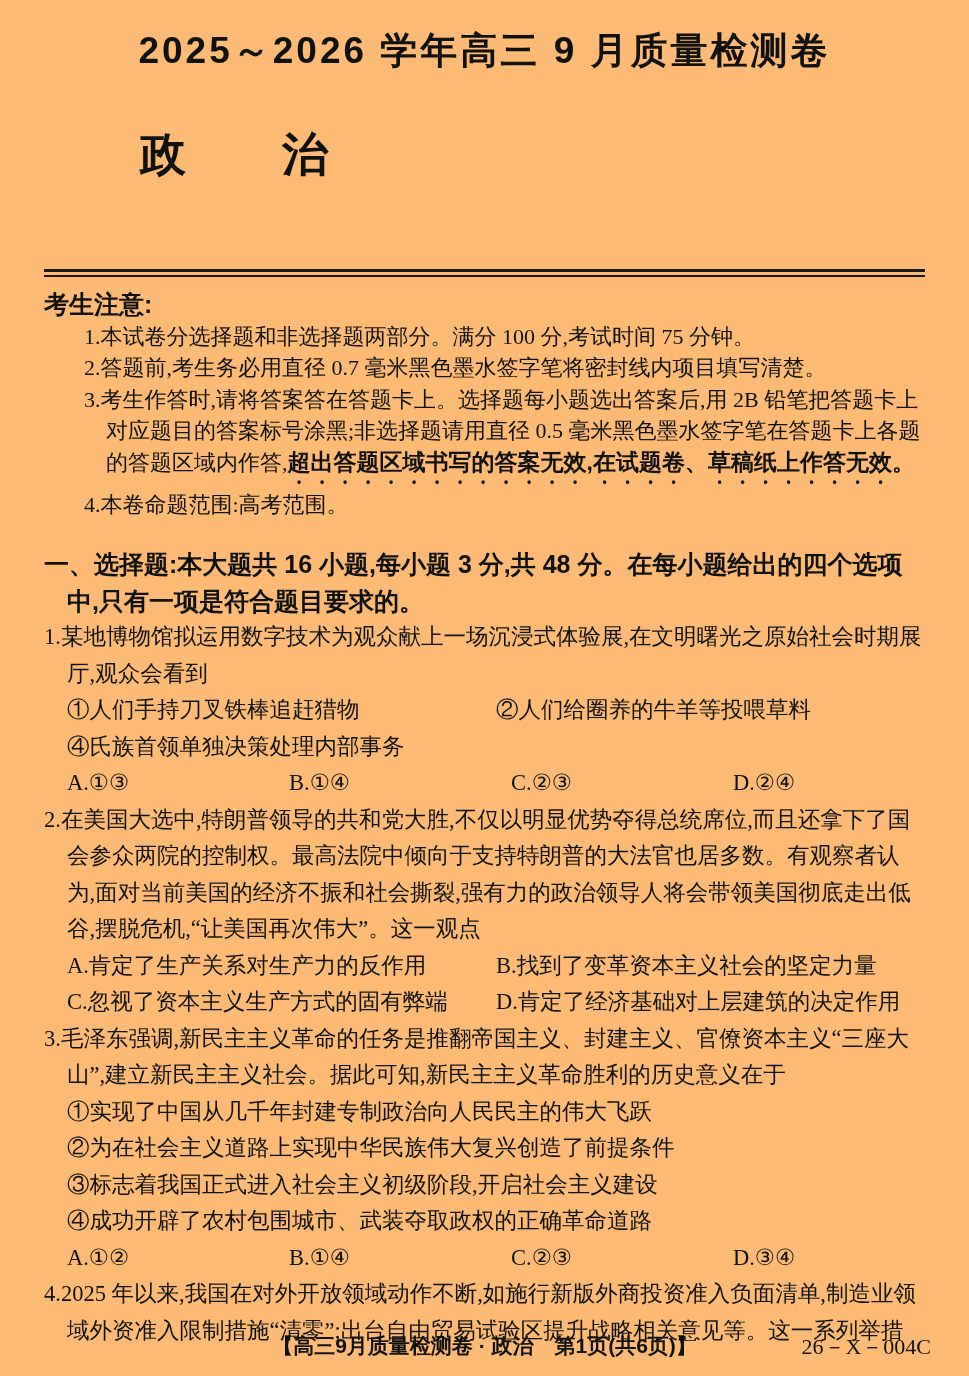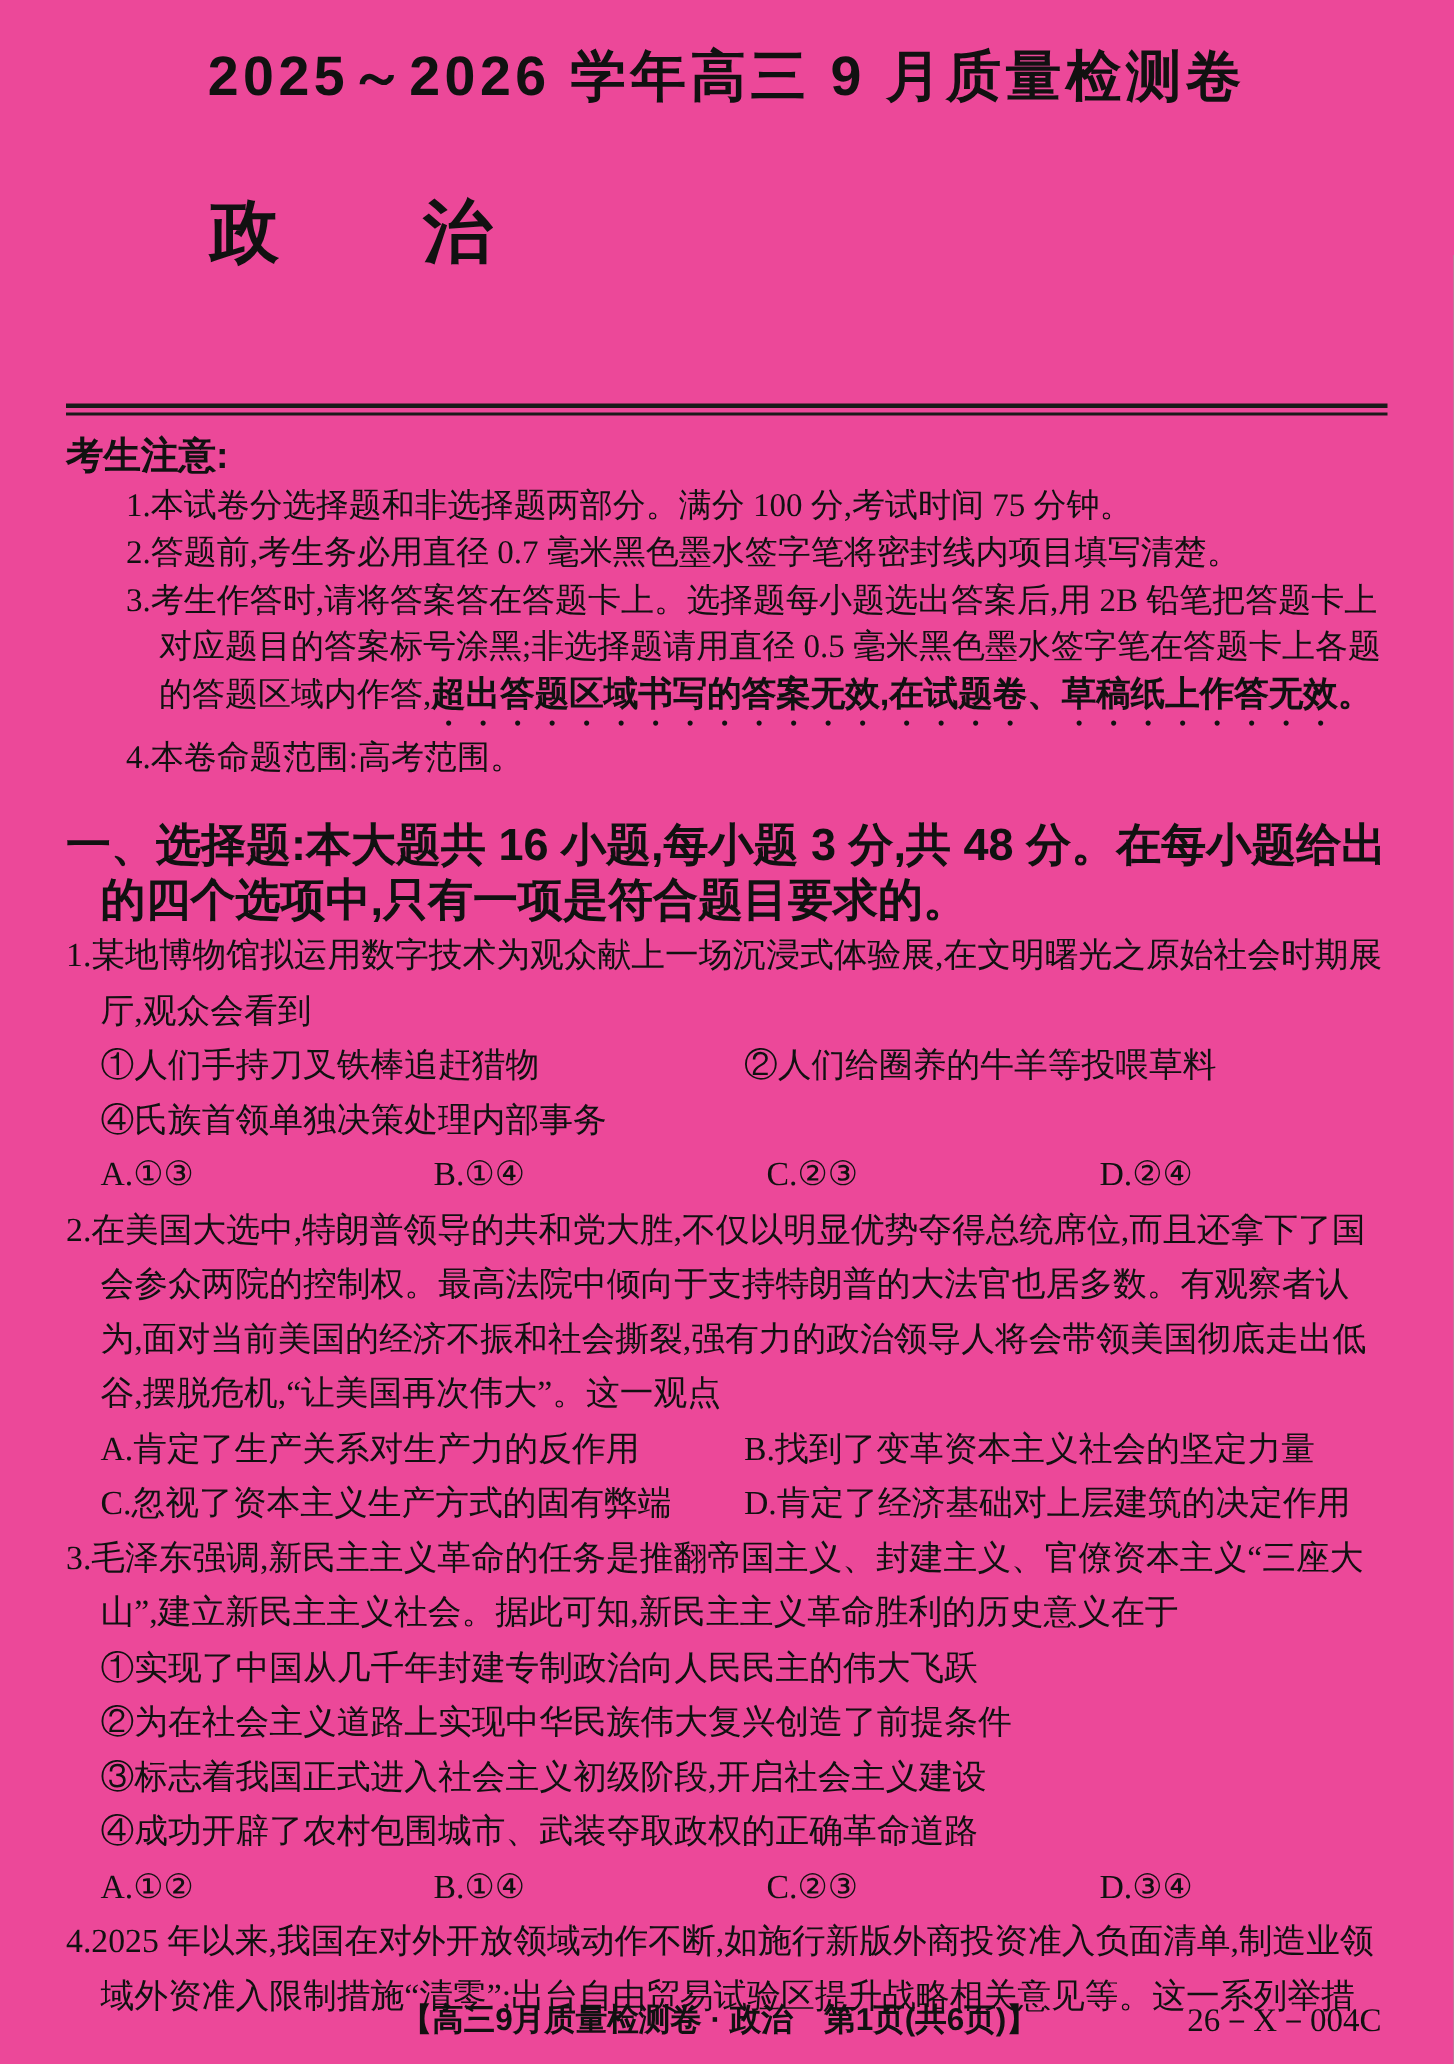--- a/index.html
+++ b/index.html
@@ -1,17 +1,17 @@
 <!DOCTYPE html>
 <html><head>
 <meta charset="utf-8">
 <style>
   html,body{margin:0;padding:0;background:#9a9a9a;}
   .page{
-    width:969px;height:1376px;margin:0 auto;background:#ec4899;
+    width:969px;height:1376px;margin:0 auto;background:#fdba74;
     box-sizing:border-box;position:relative;overflow:hidden;
     padding:18px 44px 0 44px;color:#111;
     font-family:"Liberation Serif","DejaVu Serif",serif;
   }
 
   .doc-title{
     margin:8px 0 0 0;text-align:center;
     font-size:37px;font-weight:700;letter-spacing:3px;
     font-family:"Liberation Sans","DejaVu Sans",sans-serif;
   }
@@ -35,36 +35,36 @@
     padding-left:22px;text-indent:-22px;
   }
   .em-dots{
     font-weight:700;font-size:23px;
     font-family:"Liberation Sans","DejaVu Sans",sans-serif;
     -webkit-text-emphasis:filled dot;-webkit-text-emphasis-position:under right;
     text-emphasis:filled dot;text-emphasis-position:under right;
   }
 
   .section-heading{
-    margin:26px 0 0 0;font-size:30px;font-weight:700;line-height:36.5px;
+    margin:26px 0 0 0;font-size:25px;font-weight:700;line-height:36.5px;
     padding-left:23px;text-indent:-23px;
     font-family:"Liberation Sans","DejaVu Sans",sans-serif;
   }
 
   .stem{
     margin:0;font-size:22.5px;line-height:36.5px;
     padding-left:23px;text-indent:-23px;
   }
   .q-block{margin-left:23px;font-size:22.5px;line-height:36.5px;}
   .grid2{display:grid;grid-template-columns:1fr 1fr;}
   .grid4{display:grid;grid-template-columns:222px 222px 222px 1fr;}
   .stack span{display:block;}
 
   .page-footer{
-    position:absolute;left:44px;right:54px;bottom:14px;
+    position:absolute;left:44px;right:44px;bottom:14px;
     height:30px;
   }
   .footer-center{
     text-align:center;font-size:21px;font-weight:700;
     font-family:"Liberation Sans","DejaVu Sans",sans-serif;
   }
   .footer-code{
     position:absolute;right:-6px;top:0;font-size:22px;
     font-family:"Liberation Serif","DejaVu Serif",serif;
   }

